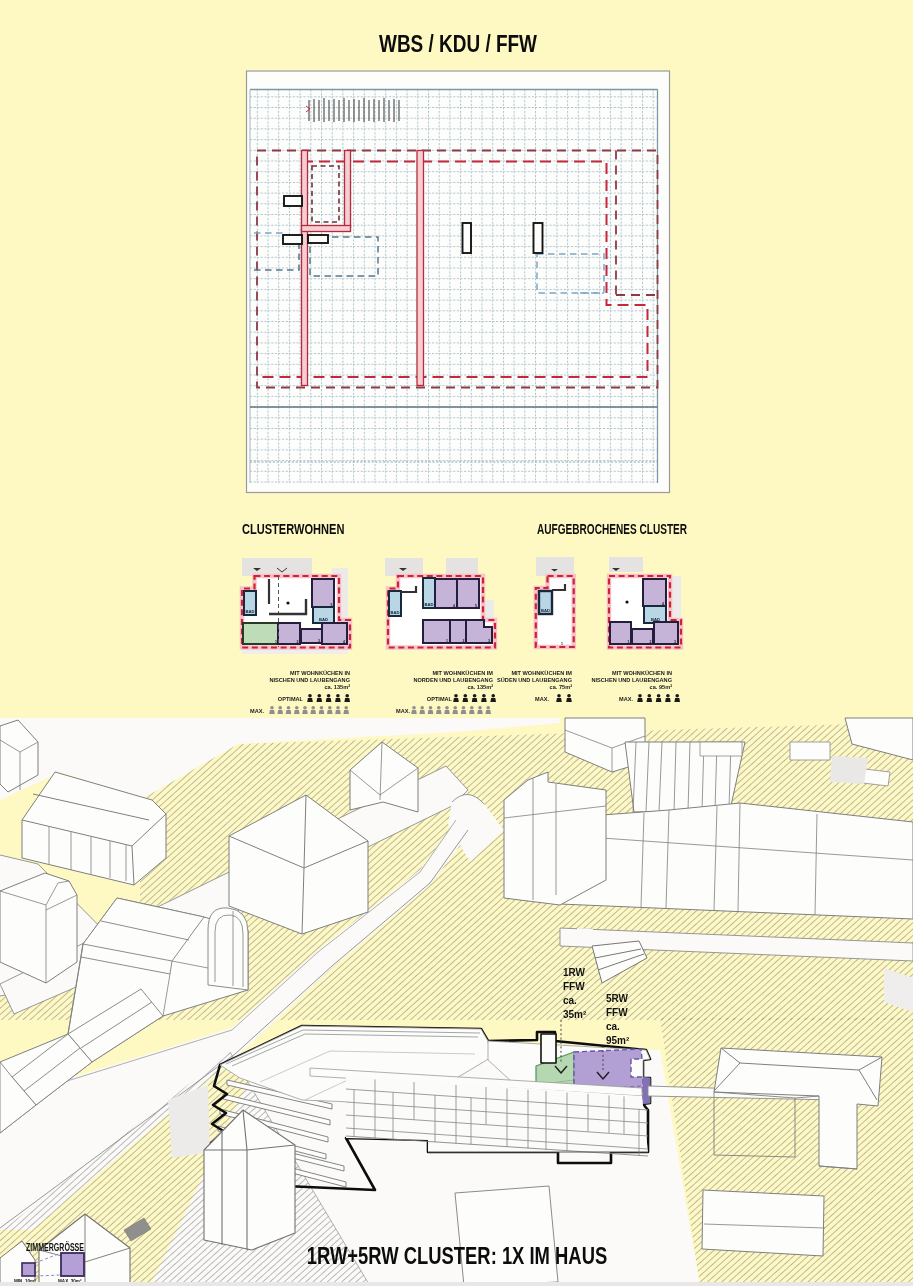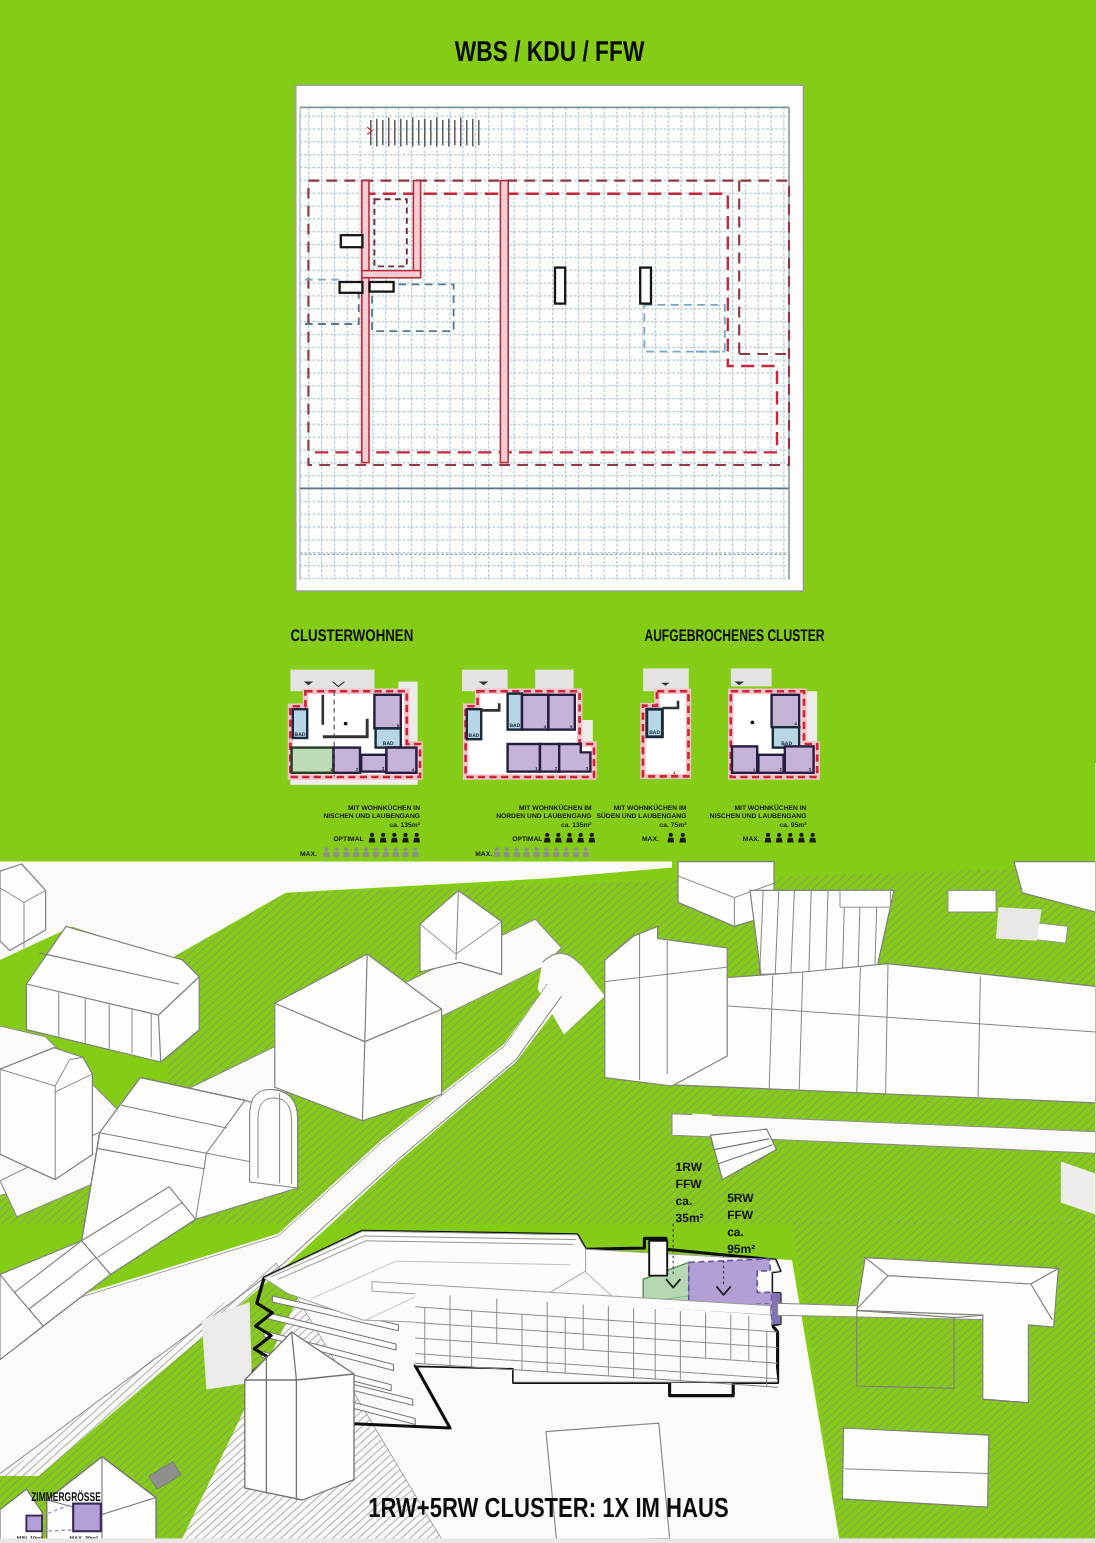--- a/index.html
+++ b/index.html
@@ -1,16 +1,16 @@
 <!DOCTYPE html>
 <html><head>
 <meta charset="utf-8">
 <style>
 html,body{margin:0;padding:0;background:#ffffff;}
-#page{position:relative;width:913px;height:1286px;background:#84cc16;overflow:hidden;
+#page{position:relative;width:913px;height:1286px;background:#fef9c3;overflow:hidden;
   font-family:"Liberation Sans",sans-serif;}
 .hdr{position:absolute;font-weight:bold;color:#0c0c0c;white-space:nowrap;z-index:5;}
 svg{position:absolute;left:0;top:0;}
 </style>
 </head>
 <body>
 <div id="page">
 
 <div class="hdr" style="left:458px;top:30px;font-size:24px;transform:translateX(-50%) scaleX(0.79);letter-spacing:0px;">WBS / KDU / FFW</div>
 

